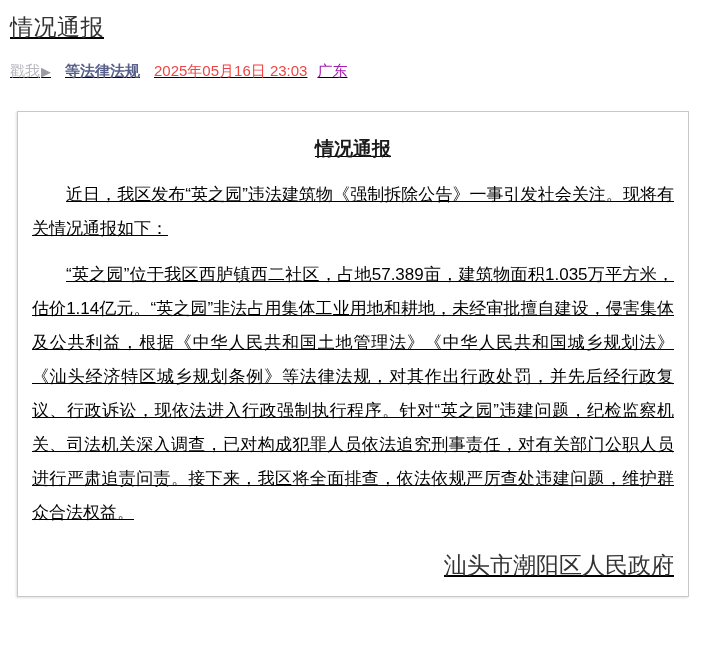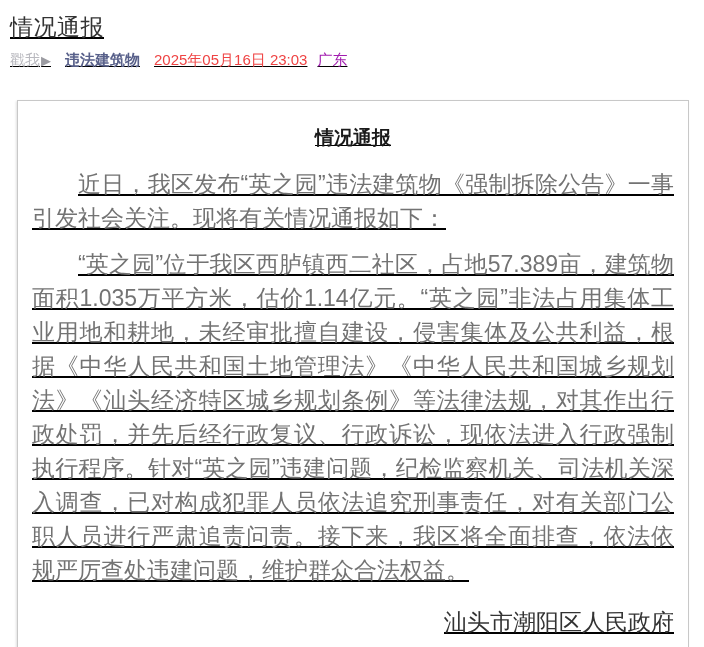--- a/index.html
+++ b/index.html
@@ -17,21 +17,21 @@
     text-decoration: underline;
   }
   .page-title {
     margin: 12px 0 0 10px;
     font-size: 23px;
     font-weight: 400;
     color: #333333;
     letter-spacing: 0.5px;
   }
   .meta {
-    margin: 8px 0 0 10px;
+    margin: 19px 0 0 10px;
     font-size: 15px;
     color: #b2b2b8;
     display: flex;
     align-items: center;
   }
   .poke {
     color: #b9b9bf;
     cursor: pointer;
     display: inline-flex;
     align-items: center;
@@ -70,24 +70,24 @@
   .card-title {
     text-align: center;
     font-size: 19px;
     font-weight: bold;
     color: #1a1a1a;
     line-height: 26px;
     margin-bottom: 16px;
   }
   .card p {
     margin: 0;
-    font-size: 23px;
+    font-size: 17px;
     line-height: 34px;
     text-indent: 2em;
-    color: #737373;
+    color: #000000;
     text-align: justify;
   }
   .card p + p {
     margin-top: 12px;
   }
   .sig {
     text-align: right;
     font-size: 23px;
     line-height: 34px;
     color: #333333;
@@ -104,21 +104,21 @@
 
 <div class="page">
 
   <h1 class="page-title">情况通报</h1>
 
   <div class="meta">
     <span class="poke">
       <span>戳我</span>
       <span class="tri">▶</span>
     </span>
-    <a class="author">违法建筑物</a>
+    <a class="author">等法律法规</a>
     <span class="time">2025年05月16日 23:03</span>
     <span class="region">广东</span>
   </div>
 
   <div class="card">
     <div class="card-title">情况通报</div>
 
     <p>近日，我区发布“英之园”违法建筑物《强制拆除公告》一事引发社会关注。现将有关情况通报如下：</p>
 
     <p>“英之园”位于我区西胪镇西二社区，占地57.389亩，建筑物面积1.035万平方米，估价1.14亿元。“英之园”非法占用集体工业用地和耕地，未经审批擅自建设，侵害集体及公共利益，根据《中华人民共和国土地管理法》《中华人民共和国城乡规划法》《汕头经济特区城乡规划条例》等法律法规，对其作出行政处罚，并先后经行政复议、行政诉讼，现依法进入行政强制执行程序。针对“英之园”违建问题，纪检监察机关、司法机关深入调查，已对构成犯罪人员依法追究刑事责任，对有关部门公职人员进行严肃追责问责。接下来，我区将全面排查，依法依规严厉查处违建问题，维护群众合法权益。</p>

